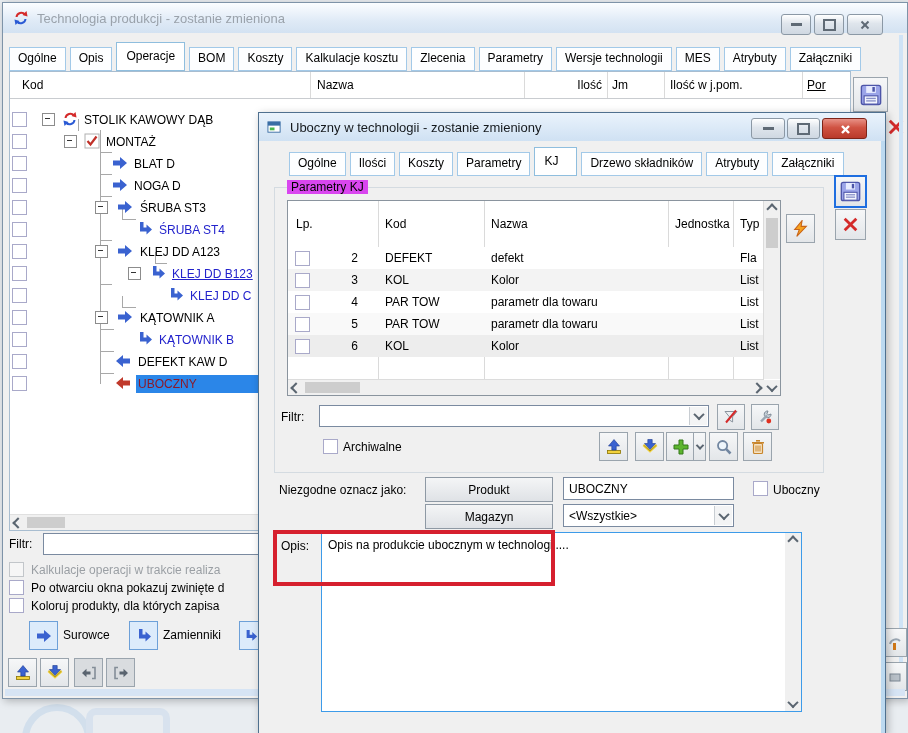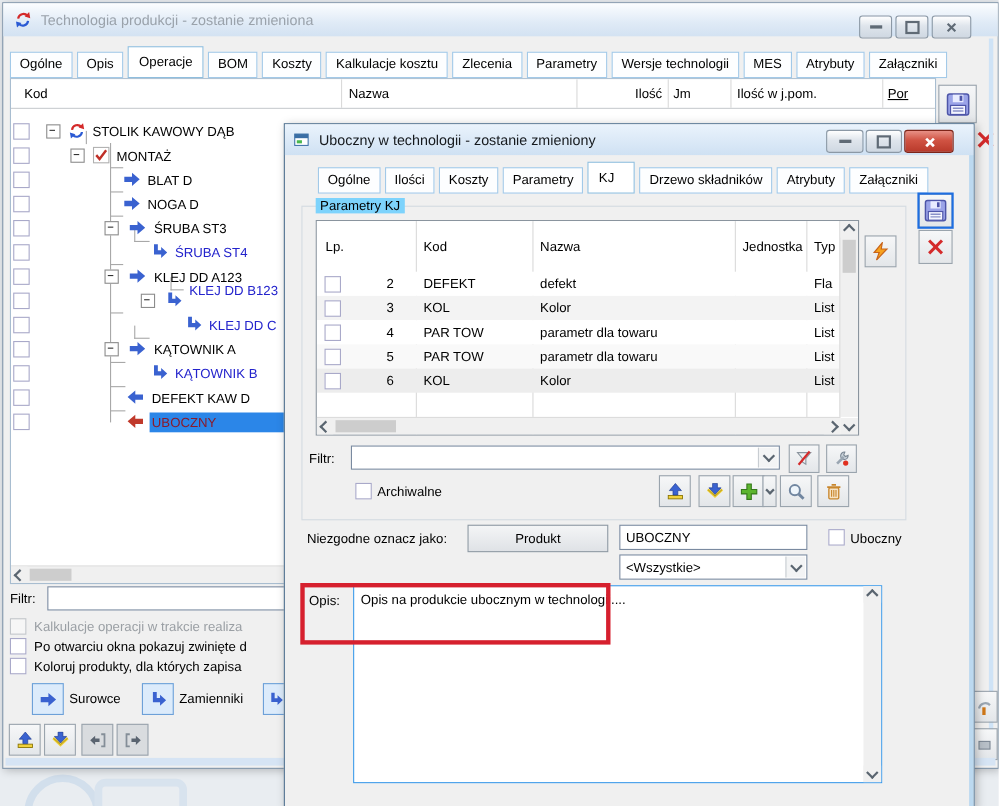--- a/index.html
+++ b/index.html
@@ -33,21 +33,21 @@
   .combo-arrow{position:absolute;right:1px;top:1px;bottom:1px;width:17px;background:#f3f4f5;border-left:1px solid #c8cdd2;display:flex;align-items:center;justify-content:center;}
   .chv{width:6px;height:6px;border-right:2px solid #5a6570;border-bottom:2px solid #5a6570;display:inline-block;}
   .chv.d{transform:rotate(45deg) translate(-1px,-1px);}
   .chv.u{transform:rotate(-135deg);}
   .chv.l{transform:rotate(135deg);}
   .chv.r{transform:rotate(-45deg);}
   .sb{position:absolute;background:#f0f0f0;}
   .sb .thumb{position:absolute;background:#cdcdcd;}
   .sb .sbtn{position:absolute;display:flex;align-items:center;justify-content:center;background:#f0f0f0;}
   .gbx{position:absolute;border:1px solid #d4dbe1;}
-  .gbx-label{position:absolute;top:-8px;left:12px;background:#7dd3fc;padding:0 4px;}
+  .gbx-label{position:absolute;top:-8px;left:12px;background:#d946ef;padding:0 4px;}
   .hdrsep{position:absolute;top:0;width:1px;background:#dadada;}
   .red-annot{position:absolute;border:4px solid #d6202e;z-index:40;}
   .check-label{white-space:nowrap;}
   svg.ic{display:block;}
 </style>
 </head>
 <body>
 
 <svg width="0" height="0" style="position:absolute">
   <defs>
@@ -271,21 +271,21 @@
           </svg>
         <span class="trow-label" style="left:130px;top:173px;">KLEJ DD A123</span>
       </div>
 
       <div>
         <div class="cbx" style="left:2px;top:194px;"></div>
         <div class="exp" style="left:118px;top:195px;"></div>
         <svg class="ic abs" width="16" height="16" style="left:140px;top:193px;color:#3a62d0;">
             <use href="#corner"></use>
           </svg>
-        <span class="trow-label blue-item" style="left:162px;top:185px;">KLEJ DD B123</span>
+        <span class="trow-label blue-item" style="left:162px;top:195px;text-decoration:underline;">KLEJ DD B123</span>
       </div>
 
       <div>
         <div class="cbx" style="left:2px;top:216px;"></div>
         <svg class="ic abs" width="16" height="16" style="left:158px;top:215px;color:#3a62d0;">
             <use href="#corner"></use>
           </svg>
         <span class="trow-label blue-item" style="left:180px;top:217px;">KLEJ DD C</span>
       </div>
 
@@ -581,20 +581,23 @@
     <span class="abs" style="left:20px;top:370px;">Niezgodne oznacz jako:</span>
     <div class="txtbtn" style="left:166px;top:364px;width:126px;height:23px;">
         <span>Produkt</span>
       </div>
     <div class="field" style="left:304px;top:364px;width:171px;height:23px;">
         <span>UBOCZNY</span>
       </div>
     <div class="cbx" style="left:494px;top:368px;"></div>
     <span class="abs" style="left:514px;top:370px;">Uboczny</span>
 
+    <div class="txtbtn" style="left:166px;top:391px;width:126px;height:23px;">
+        <span>Magazyn</span>
+      </div>
     <div class="field" style="left:304px;top:391px;width:171px;height:23px;">
       <span>&lt;Wszystkie&gt;</span>
       <div class="combo-arrow">
           <span class="chv d"></span>
         </div>
     </div>
 
     <span class="abs" style="left:22px;top:426px;">Opis:</span>
     <div class="abs" style="left:62px;top:419px;width:481px;height:180px;background:#fff;border:1px solid #3d9be9;box-sizing:border-box;">
       <span class="abs" style="left:6px;top:5px;right:22px;">Opis na produkcie ubocznym w technologii....</span>

